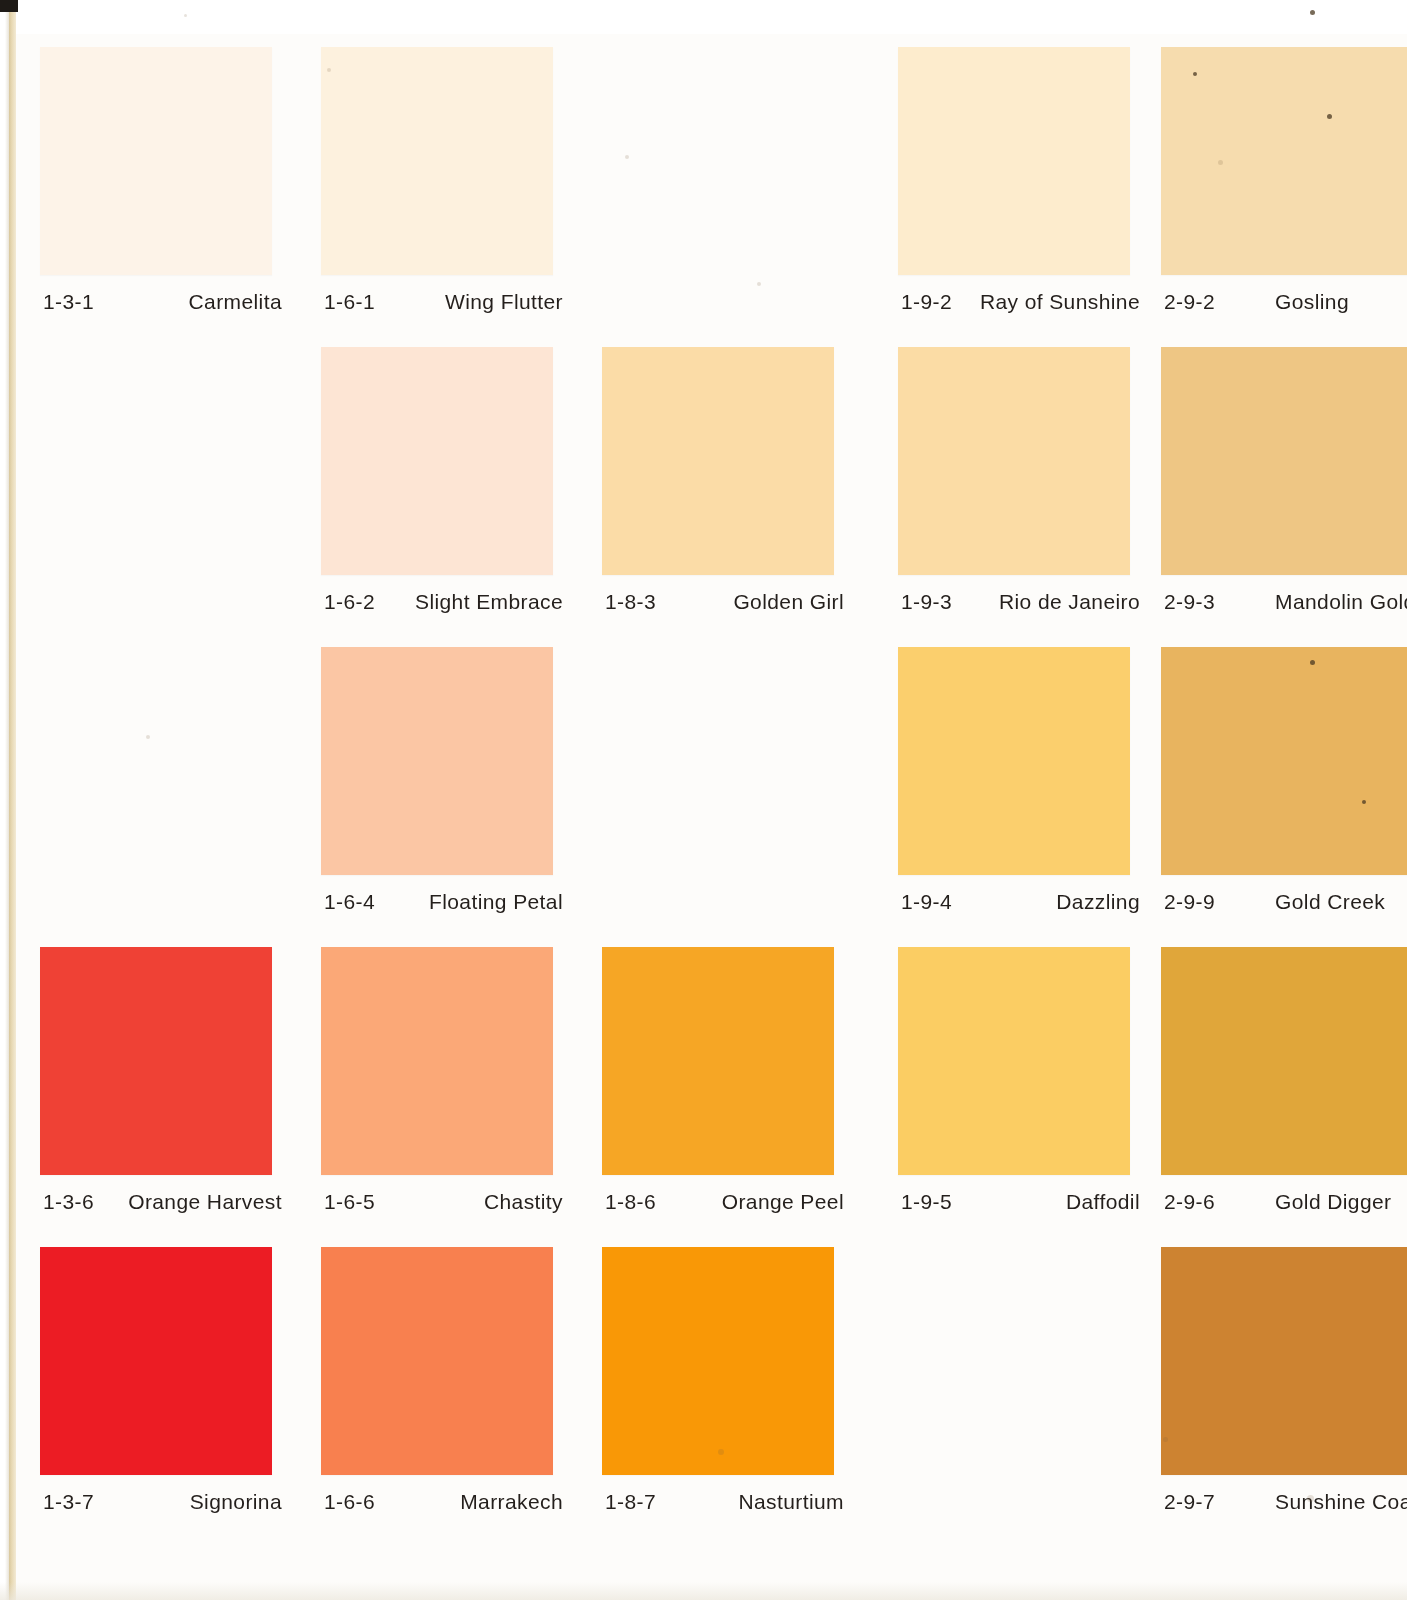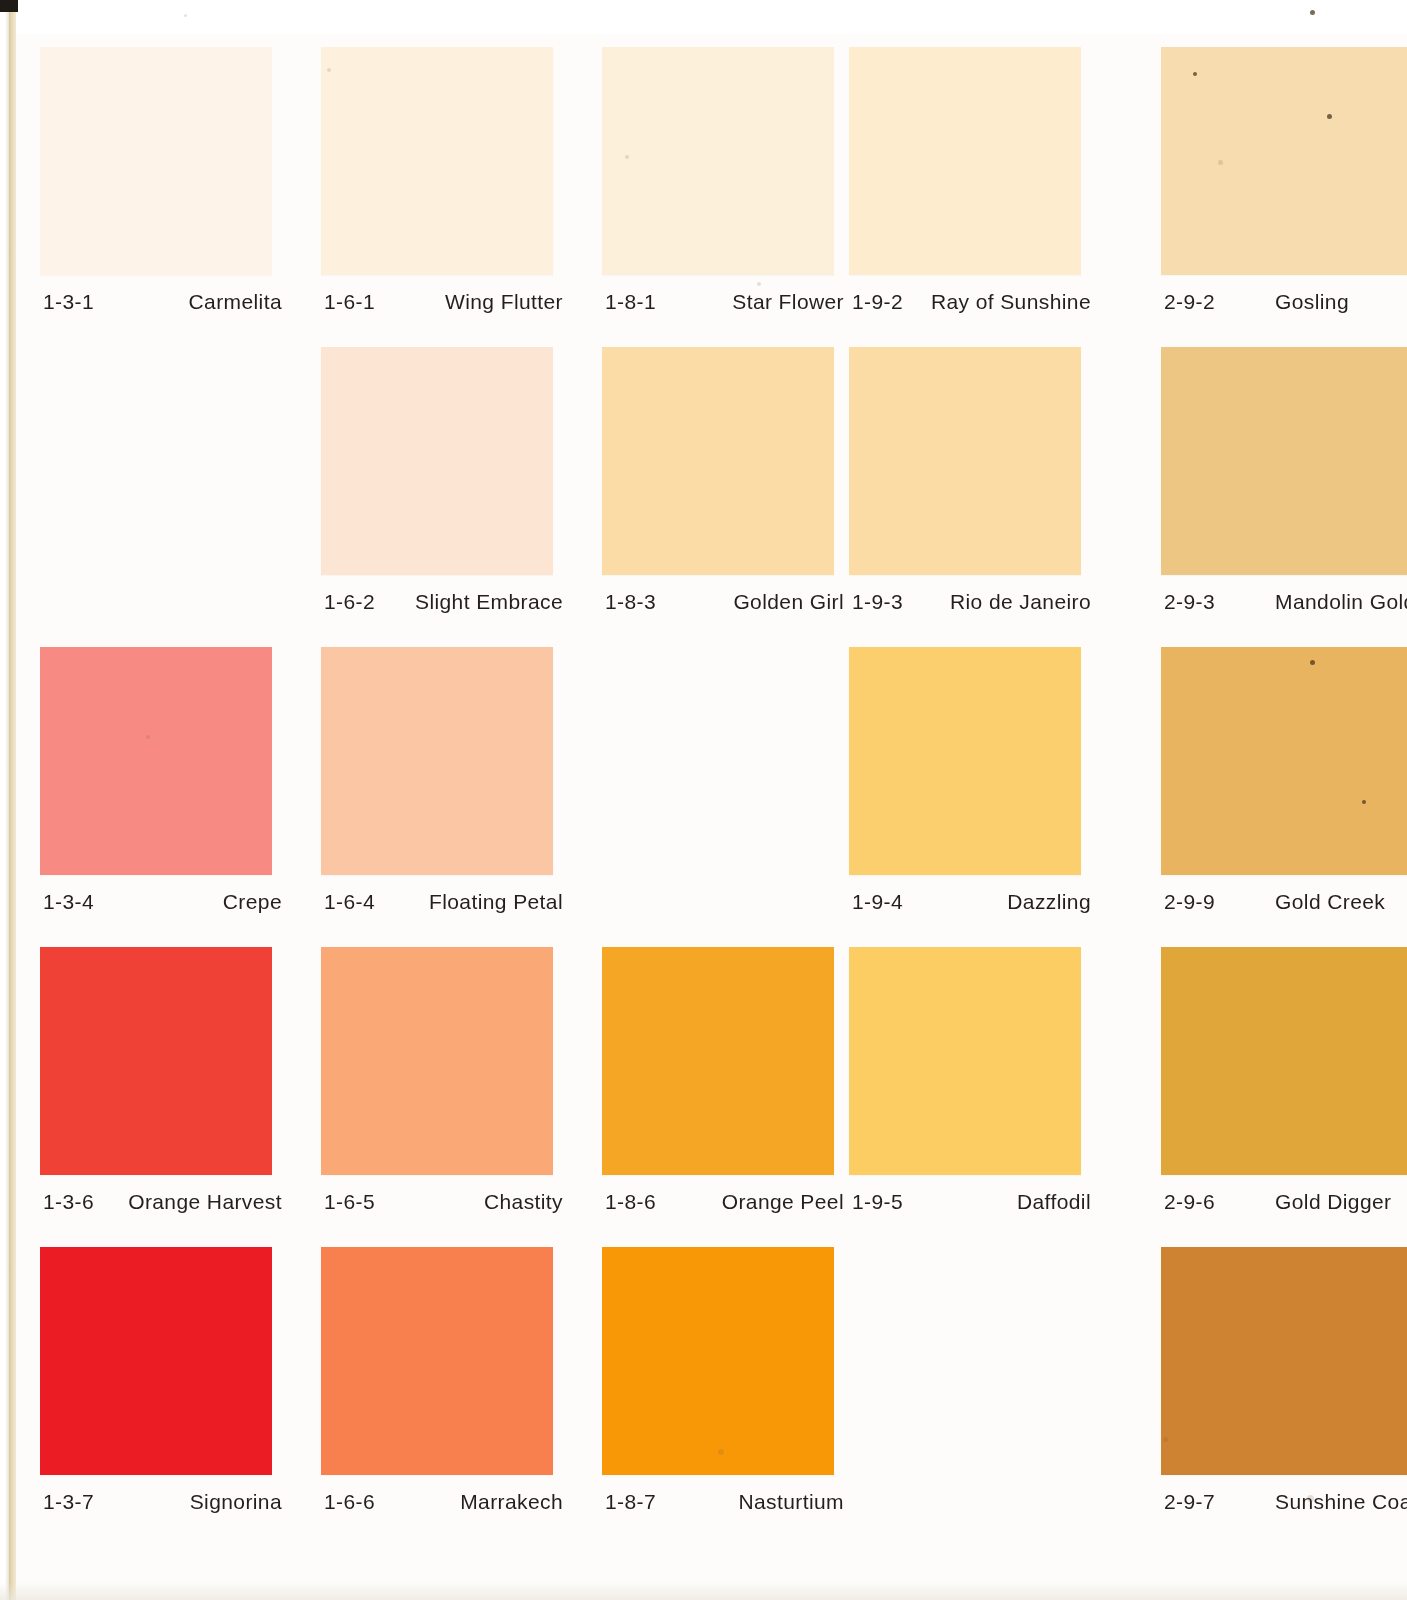--- a/index.html
+++ b/index.html
@@ -80,21 +80,21 @@
   }
   .swatch-cell {
     position: absolute;
     top: 0;
     width: 283px;
     height: 300px;
   }
   .swatch-cell.c0 { left: 0px; }
   .swatch-cell.c1 { left: 281px; }
   .swatch-cell.c2 { left: 562px; }
-  .swatch-cell.c3 { left: 809px; padding-left: 8px; }
+  .swatch-cell.c3 { left: 858px; padding-left: 8px; }
   .swatch-cell.c4 { left: 1121px; }
 
   .swatch-chip {
     position: absolute;
     left: 0;
     top: 0;
     width: 232px;
     height: 228px;
     box-shadow: 0 1px 1px rgba(0,0,0,0.025);
   }
@@ -162,27 +162,20 @@
             <span class="swatch-name">Carmelita</span>
           </div>
         </div>
         <div class="swatch-cell c1">
           <div class="swatch-chip" style="background: rgb(253, 241, 222);"></div>
           <div class="swatch-meta">
             <span class="swatch-code">1-6-1</span>
             <span class="swatch-name">Wing Flutter</span>
           </div>
         </div>
-        <div class="swatch-cell c2">
-          <div class="swatch-chip" style="background: rgb(253, 240, 218);"></div>
-          <div class="swatch-meta">
-            <span class="swatch-code">1-8-1</span>
-            <span class="swatch-name">Star Flower</span>
-          </div>
-        </div>
         <div class="swatch-cell c3">
           <div class="swatch-chip" style="background: rgb(253, 236, 205);"></div>
           <div class="swatch-meta">
             <span class="swatch-code">1-9-2</span>
             <span class="swatch-name">Ray of Sunshine</span>
           </div>
         </div>
         <div class="swatch-cell c4">
           <div class="swatch-chip" style="background: rgb(246, 220, 174);"></div>
           <div class="swatch-meta">
@@ -215,27 +208,20 @@
         </div>
         <div class="swatch-cell c4">
           <div class="swatch-chip" style="background: rgb(238, 198, 132);"></div>
           <div class="swatch-meta">
             <span class="swatch-code">2-9-3</span>
             <span class="swatch-name">Mandolin Gold</span>
           </div>
         </div>
       </div>
       <div class="swatch-row">
-        <div class="swatch-cell c0">
-          <div class="swatch-chip" style="background: rgb(247, 139, 132);"></div>
-          <div class="swatch-meta">
-            <span class="swatch-code">1-3-4</span>
-            <span class="swatch-name">Crepe</span>
-          </div>
-        </div>
         <div class="swatch-cell c1">
           <div class="swatch-chip" style="background: rgb(251, 198, 164);"></div>
           <div class="swatch-meta">
             <span class="swatch-code">1-6-4</span>
             <span class="swatch-name">Floating Petal</span>
           </div>
         </div>
         <div class="swatch-cell c3">
           <div class="swatch-chip" style="background: rgb(251, 207, 109);"></div>
           <div class="swatch-meta">

